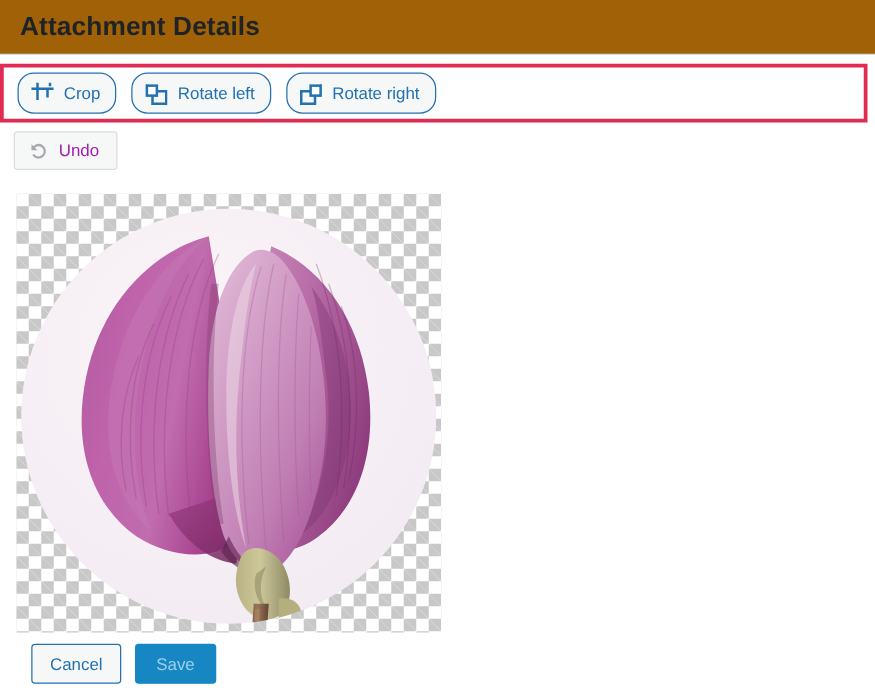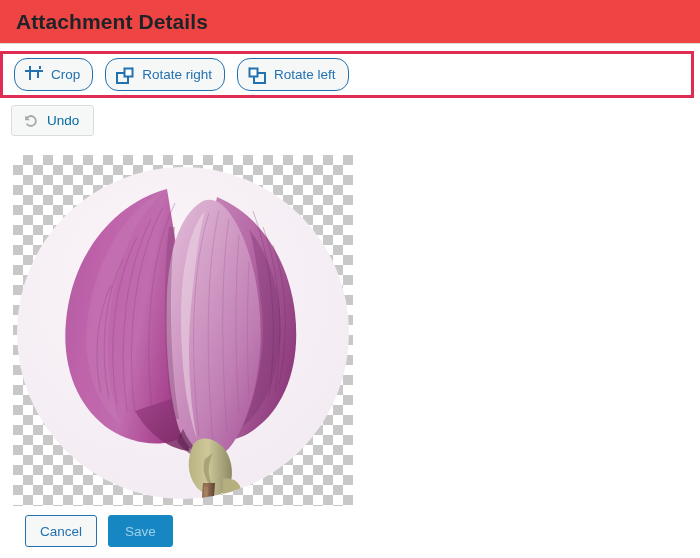--- a/index.html
+++ b/index.html
@@ -16,21 +16,21 @@
   }
 
   
   .header {
     height: 44px;
     box-sizing: border-box;
     padding: 0 0 0 16px;
     display: flex;
     align-items: center;
     border-bottom: 1px solid #dcdcde;
-    background: #ef4444;
+    background: #a16207;
   }
   .page-title {
     font-size: 21px;
     font-weight: 600;
     color: #1d2327;
     letter-spacing: .1px;
     line-height: 1.1;
   }
 
   
@@ -85,21 +85,21 @@
     height: 31px;
     box-sizing: border-box;
     display: inline-flex;
     align-items: center;
     gap: 8px;
     padding: 0 14px 0 11px;
     margin-right: 12px;
     background: #f6f7f7;
     border: 1px solid #dcdcde;
     border-radius: 3px;
-    color: #0369a1;
+    color: #a21caf;
     font-size: 13.5px;
     line-height: 1;
     cursor: default;
   }
   .hist-btn .glyph {
     display: inline-flex;
     width: 16px;
     height: 16px;
     align-items: center;
     justify-content: center;
@@ -183,37 +183,37 @@
         <path d="M4 0 v4 H0 v2 h4 v8 h2 V6 h6 v6 h2 V6 h4 V4 H6 V0 Z" fill="#2271b1"></path>
         <rect x="14" y="0" width="2" height="3" fill="#2271b1"></rect>
       </svg>
     </span>
     <span>Crop</span>
   </button>
 
   <button class="tool-btn">
     <span class="glyph">
       <svg viewBox="0 0 18 18" width="18" height="18" aria-hidden="true">
+        <rect x="6" y="7" width="11" height="10" fill="none" stroke="#2271b1" stroke-width="2"></rect>
+        <rect x="1.5" y="2.5" width="8" height="8" fill="#fff" stroke="#2271b1" stroke-width="2"></rect>
+        <path d="M3 3 L1 1 L1 4 Z" fill="#2271b1"></path>
+      </svg>
+    </span>
+    <span>Rotate left</span>
+  </button>
+
+  <button class="tool-btn">
+    <span class="glyph">
+      <svg viewBox="0 0 18 18" width="18" height="18" aria-hidden="true">
         <rect x="1" y="7" width="11" height="10" fill="none" stroke="#2271b1" stroke-width="2"></rect>
         <rect x="8.5" y="2.5" width="8" height="8" fill="#fff" stroke="#2271b1" stroke-width="2"></rect>
         <path d="M15 3 L17 1 L17 4 Z" fill="#2271b1"></path>
       </svg>
     </span>
     <span>Rotate right</span>
-  </button>
-
-  <button class="tool-btn">
-    <span class="glyph">
-      <svg viewBox="0 0 18 18" width="18" height="18" aria-hidden="true">
-        <rect x="6" y="7" width="11" height="10" fill="none" stroke="#2271b1" stroke-width="2"></rect>
-        <rect x="1.5" y="2.5" width="8" height="8" fill="#fff" stroke="#2271b1" stroke-width="2"></rect>
-        <path d="M3 3 L1 1 L1 4 Z" fill="#2271b1"></path>
-      </svg>
-    </span>
-    <span>Rotate left</span>
   </button>
 
 
 
 </div>
 
 <div class="history-row">
 
   <button class="hist-btn" disabled="">
     <span class="glyph">

